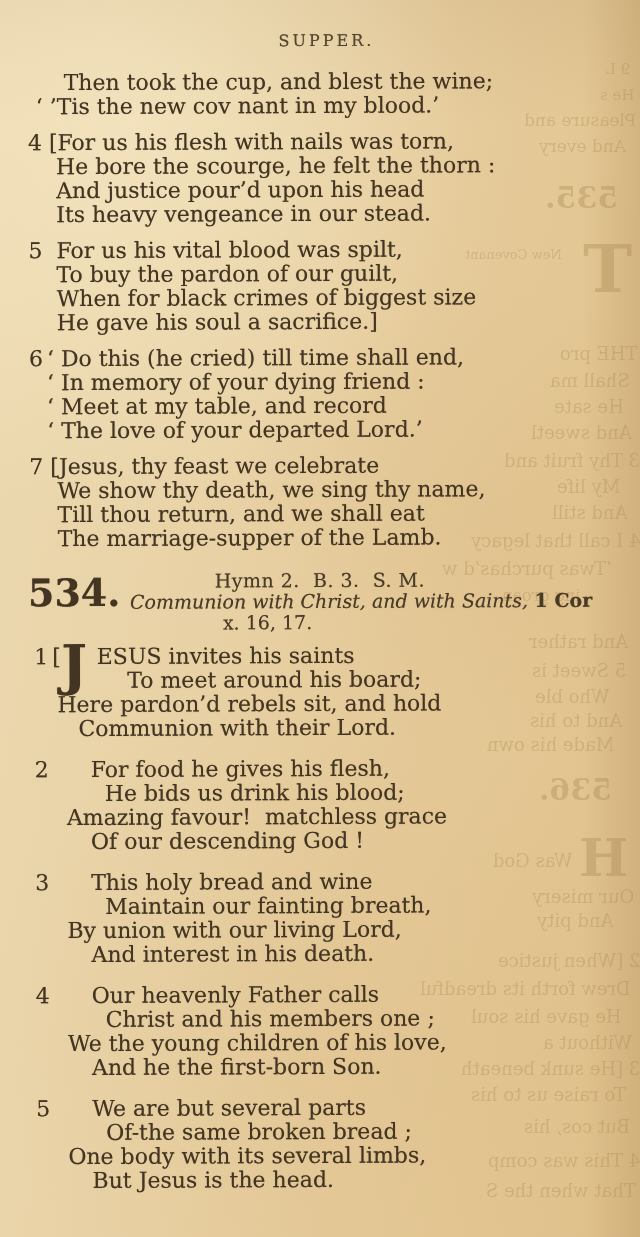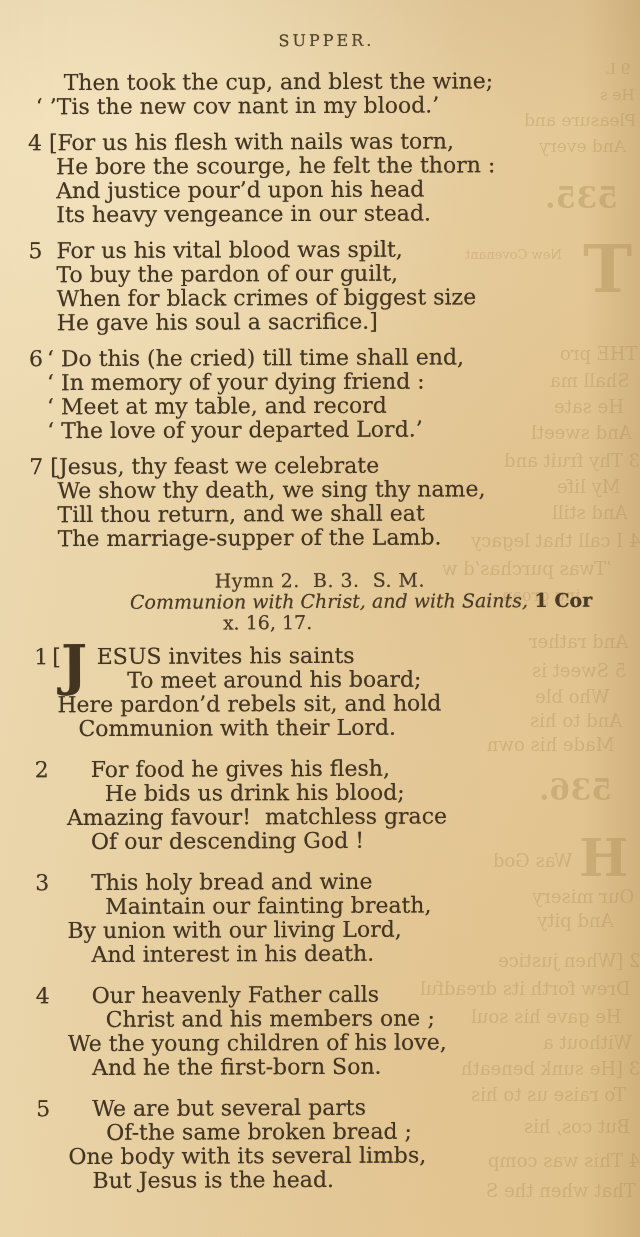--- a/index.html
+++ b/index.html
@@ -126,20 +126,21 @@
         <div class="stanza">
           <span class="vnum">7</span>
           <div class="vline hang-bracket">[Jesus, thy feast we celebrate</div>
           <div class="vline flush">We show thy death, we sing thy name,</div>
           <div class="vline flush">Till thou return, and we shall eat</div>
           <div class="vline flush">The marriage-supper of the Lamb.</div>
         </div>
       </section>
 
     <div class="hymn-heading">
+      <div class="hymn-number">534.</div>
       <div class="meter">Hymn 2.  B. 3.  S. M.</div>
       <div class="hymn-title"><span class="it">Communion with Christ, and with Saints,</span><span class="rom"> 1 Cor</span></div>
       <div class="hymn-ref">x. 16, 17.</div>
     </div>
 
     <section id="hymn2">
       <div class="stanza first">
         <span class="vnum">1</span>
         <div class="vline l1"><span>[</span><span class="dropcap">J</span><span class="aftercap">ESUS invites his saints</span></div>
         <div class="vline v1l2">To meet around his board;</div>

